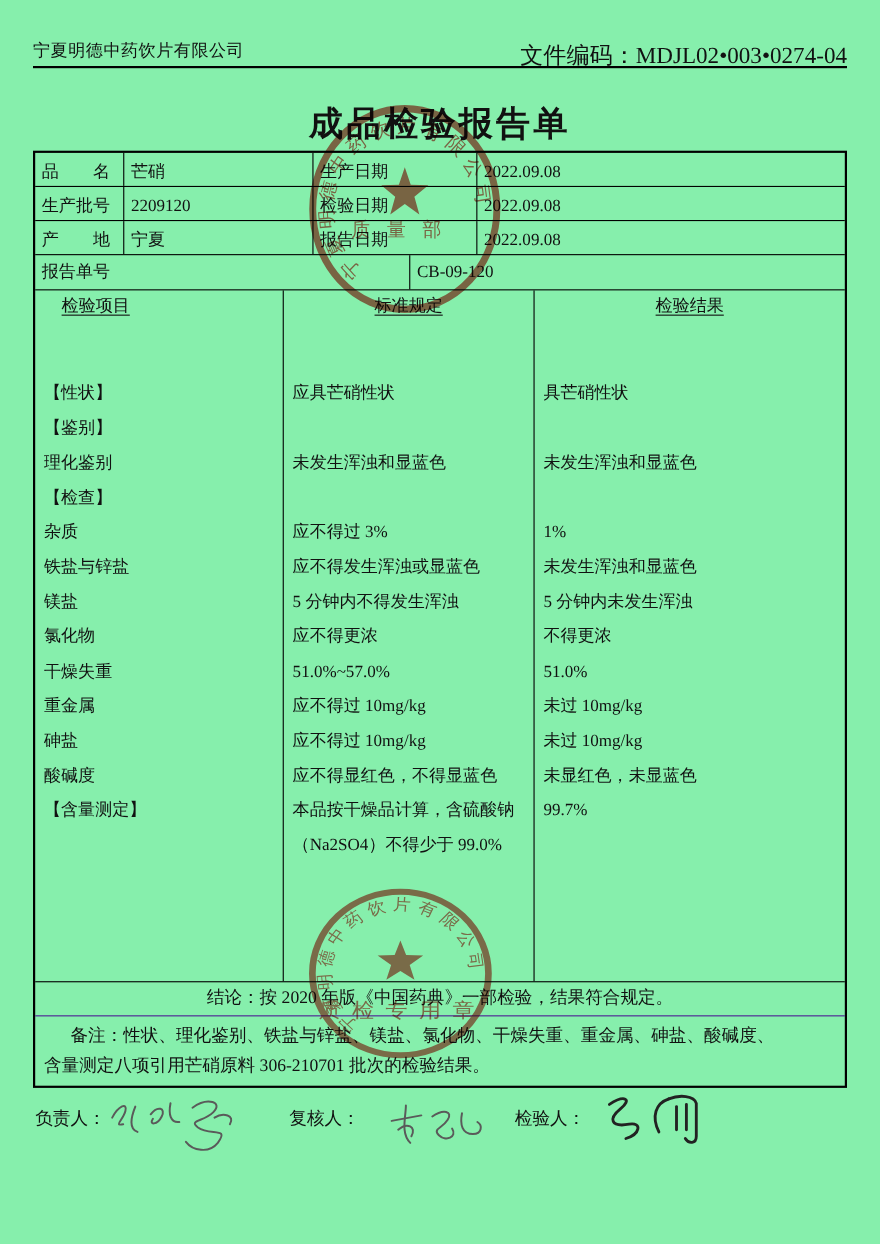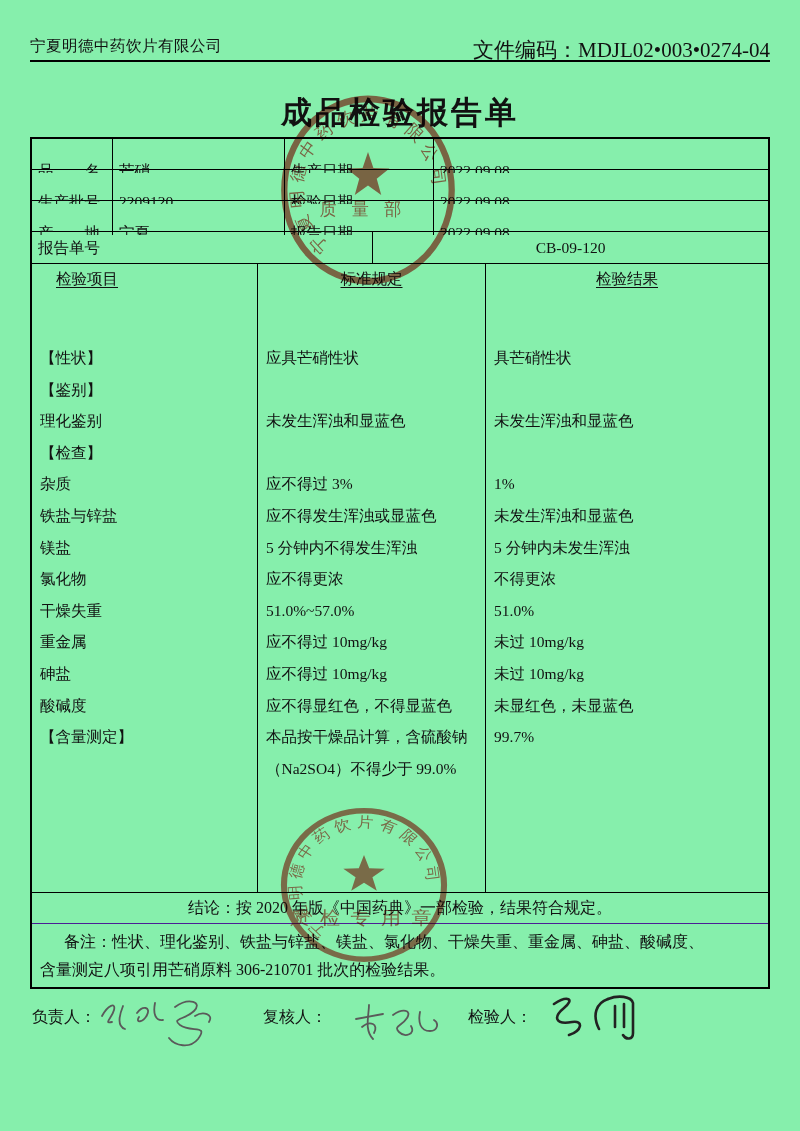--- a/index.html
+++ b/index.html
@@ -11,25 +11,25 @@
   .hdr-company{position:absolute;left:30px;top:36px;font-size:15.5px;letter-spacing:.5px;}
   .hdr-code{position:absolute;right:30px;top:36px;font-size:21px;}
   .hdr-rule{position:absolute;left:30px;top:60px;width:740px;height:2px;background:#000;}
   .doc-title{position:absolute;left:0;top:92px;width:100%;text-align:center;
     font-size:31px;font-weight:bold;letter-spacing:3px;}
   
   .form{position:absolute;left:30px;top:137px;width:740px;height:852px;
     border:2px solid #000;box-sizing:border-box;font-size:15.5px;}
   .form *{box-sizing:border-box;}
   .irow{display:grid;grid-template-columns:81px 172px 149px 1fr;height:31px;border-bottom:1px solid #000;}
-  .irow .cell{border-right:1px solid #000;line-height:30px;padding:17px 6px;overflow:hidden;white-space:nowrap;}
+  .irow .cell{border-right:1px solid #000;line-height:30px;padding:3px 6px;overflow:hidden;white-space:nowrap;}
   .irow .cell:last-child{border-right:none;}
   .rrow{display:grid;grid-template-columns:341px 1fr;height:32px;border-bottom:1px solid #000;}
   .rrow .cell{border-right:1px solid #000;line-height:31px;padding:0 6px;}
-  .rrow .cell:last-child{border-right:none;text-align:center;}
+  .rrow .cell:last-child{border-right:none;}
   
   .main{display:flex;height:629px;border-bottom:1px solid #000;}
   .mcol{height:100%;}
   .mcol-item{width:226px;border-right:1px solid #000;}
   .mcol-standard{width:228px;border-right:1px solid #000;}
   .mcol-result{flex:1;}
   .mhead{height:30px;line-height:30px;}
   .mhead.left{padding-left:24px;text-align:left;}
   .mhead.center{text-align:center;}
   .mhead span{text-decoration:underline;text-underline-offset:3px;}

